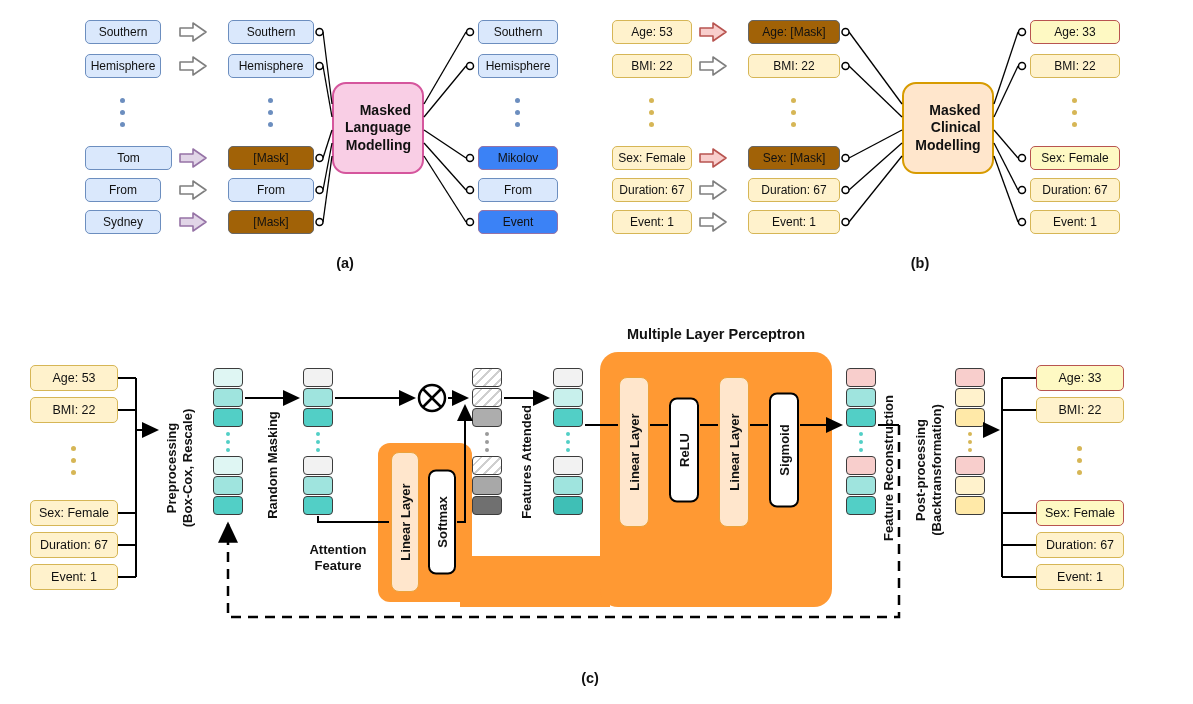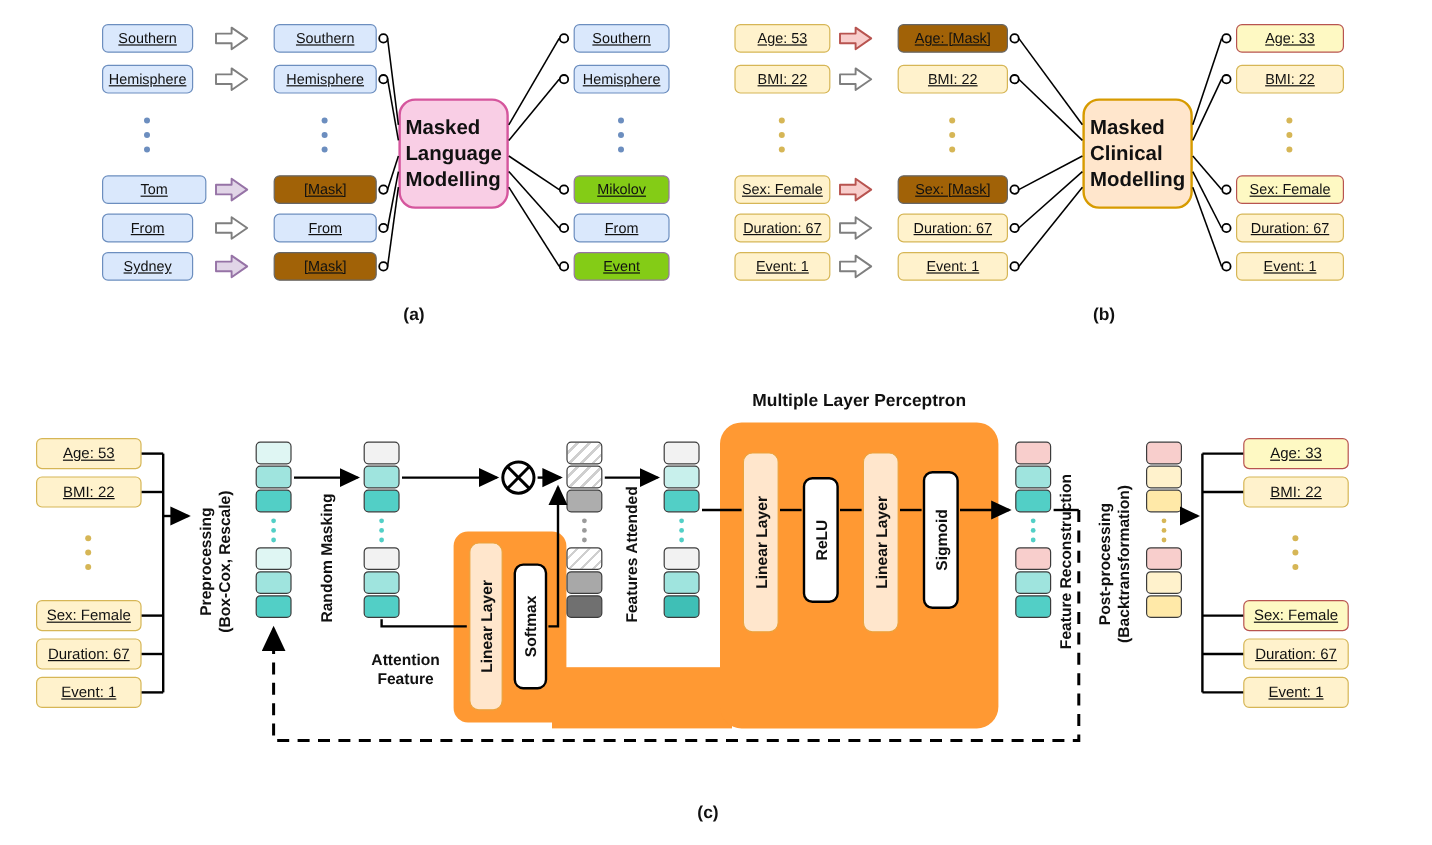--- a/index.html
+++ b/index.html
@@ -1,27 +1,27 @@
 <!DOCTYPE html>
 <html><head>
 <meta charset="utf-8">
 <style>
   html,body{margin:0;padding:0;background:#fff;}
   #canvas{position:relative;width:1193px;height:704px;background:#fff;overflow:hidden;
           font-family:"Liberation Sans",sans-serif;color:#111;}
   .box{position:absolute;height:24px;display:flex;align-items:center;justify-content:center;
-       font-size:12px;border-radius:5px;border:1px solid #666;box-sizing:border-box;white-space:nowrap;text-decoration:underline;}
+       font-size:12px;border-radius:5px;border:1px solid #666;box-sizing:border-box;white-space:nowrap;}
   .cbox{height:26px;font-size:12.5px;}
   .blue{background:#dae8fc;border-color:#6c8ebf;}
   .yellow{background:#fff2cc;border-color:#d6b656;}
   .gray{background:#a16207;border-color:#666;}
-  .purple{background:#84cc16;border-color:#9673a6;}
+  .purple{background:#3b82f6;border-color:#9673a6;}
   .red{background:#fef9c3;border-color:#b85450;}
   .model-box{position:absolute;width:92px;height:92px;border-radius:14px;display:flex;align-items:center;
-       justify-content:center;text-align:left;font-weight:bold;font-size:17px;line-height:1.25;
+       justify-content:center;text-align:right;font-weight:bold;font-size:14px;line-height:1.25;
        white-space:pre-line;box-sizing:border-box;}
   .mlm{background:#f9cee5;border:2px solid #d5569d;}
   .mcm{background:#ffe6cc;border:2px solid #d79b00;}
   .vdots{position:absolute;display:flex;flex-direction:column;gap:7px;align-items:center;}
   .vdots i{width:5px;height:5px;border-radius:50%;background:currentColor;display:block;}
   .vdots.small{gap:4px;}
   .vdots.small i{width:4px;height:4px;}
   .stack{position:absolute;width:30px;display:flex;flex-direction:column;align-items:stretch;}
   .stack .vdots{position:static;margin:4px auto 4px auto;}
   .cell{display:block;height:17px;border:1px solid #3c3c3c;border-radius:4px;margin-bottom:1px;}

